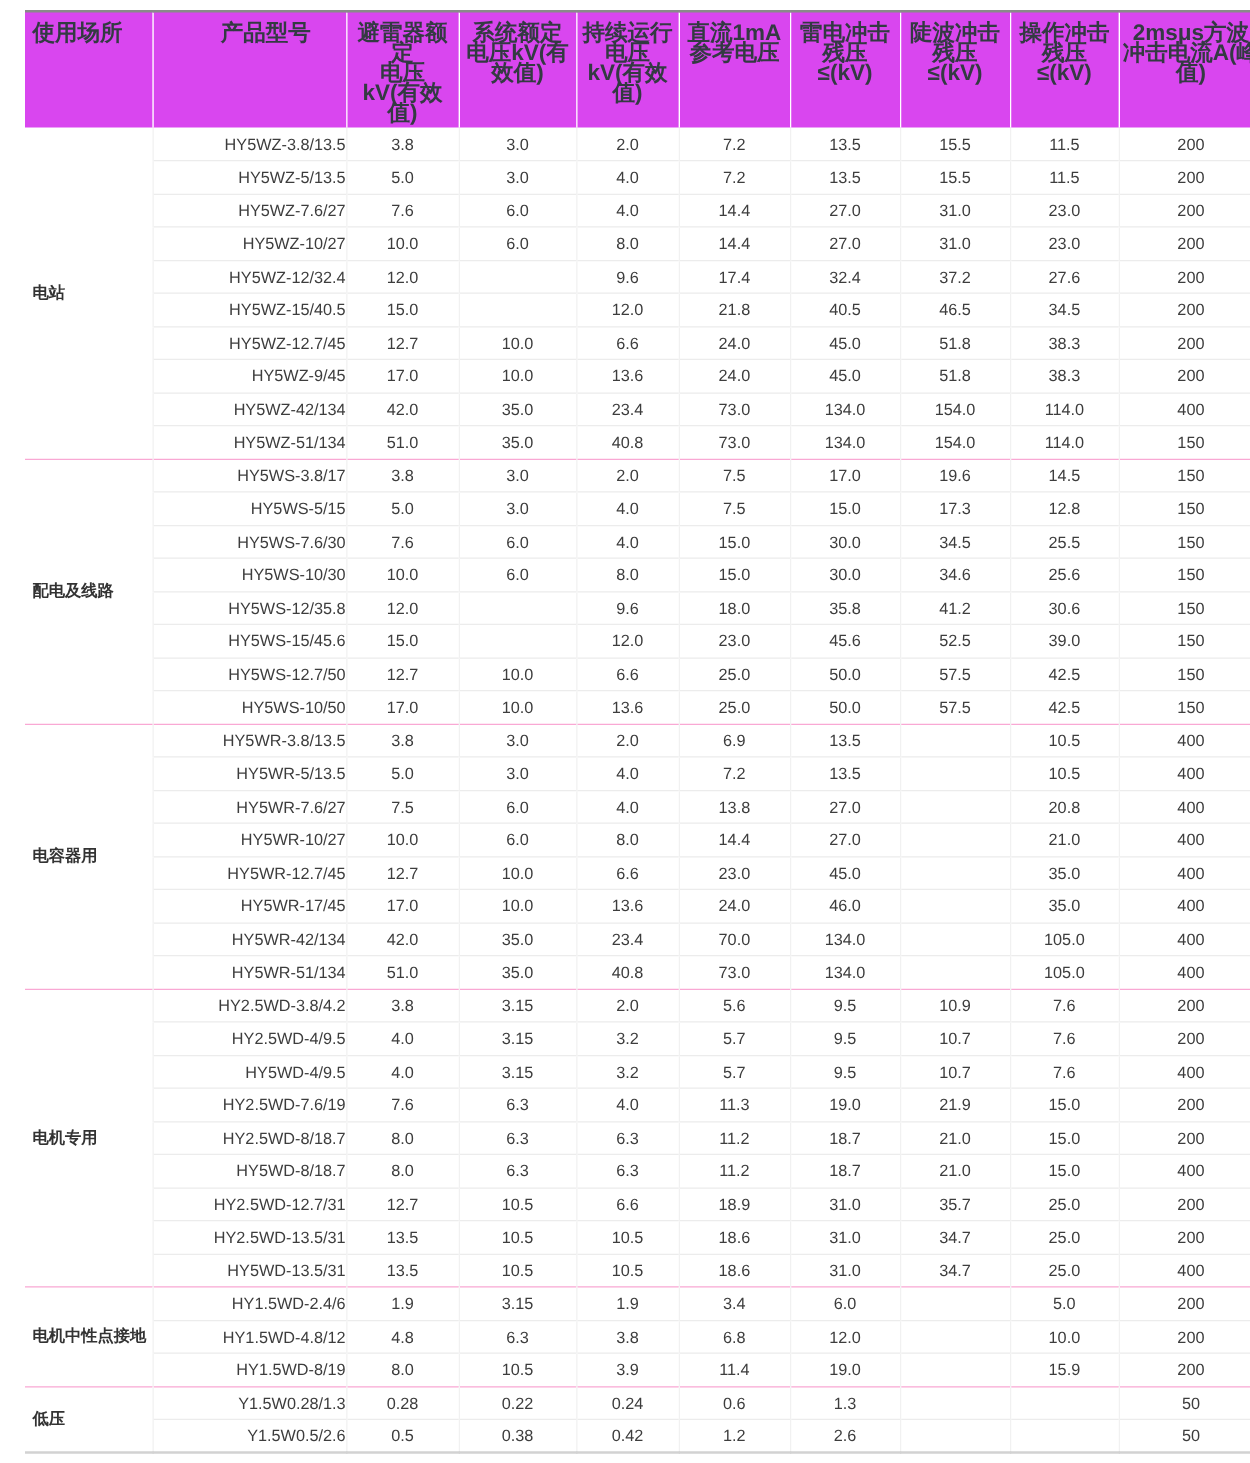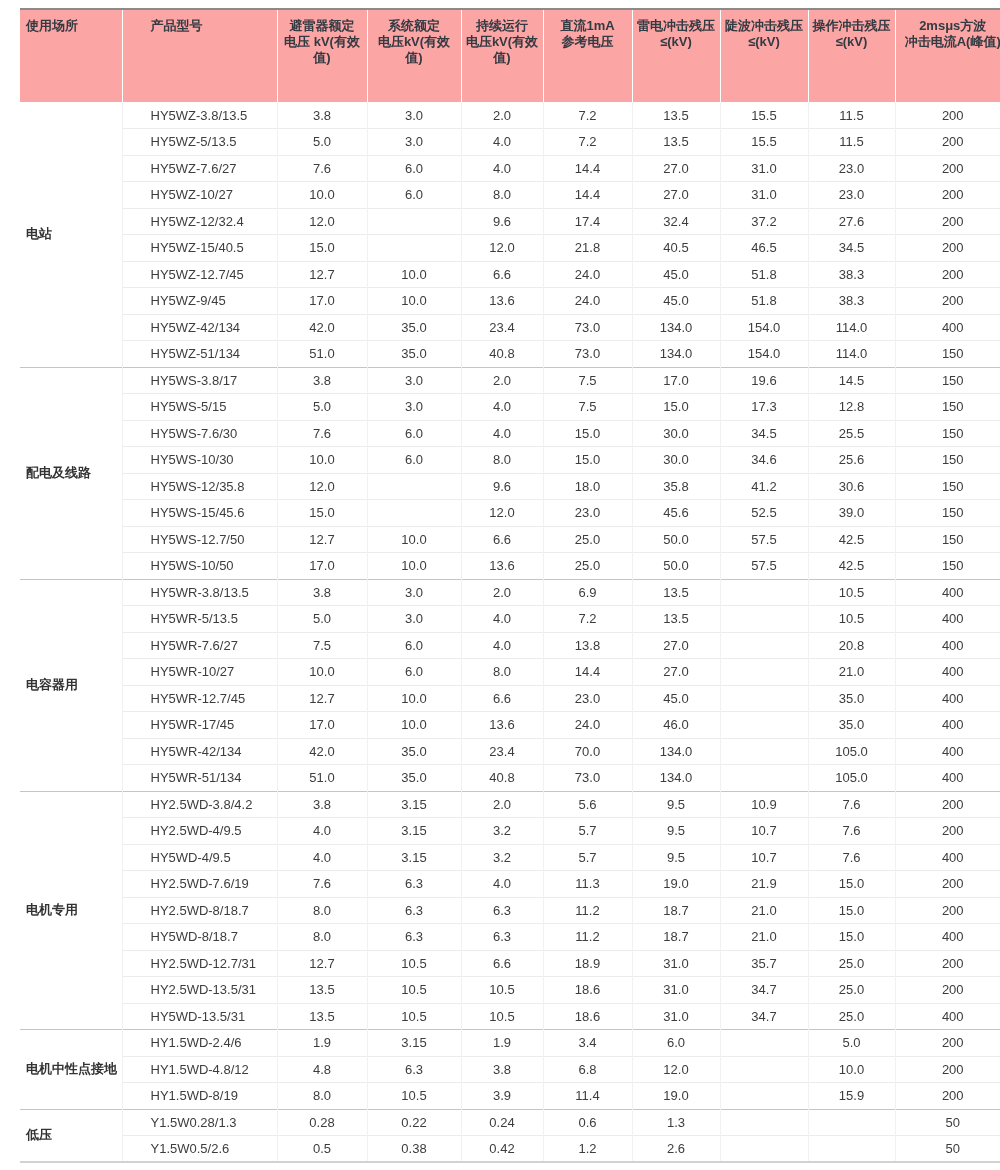--- a/index.html
+++ b/index.html
@@ -24,51 +24,51 @@
   col.c6 { width: 89px; }
   col.c7 { width: 88px; }
   col.c8 { width: 88px; }
   col.c9 { width: 87px; }
   col.c10 { width: 115px; }
 
   thead th {
     height: 84px;
     vertical-align: top;
     padding: 8px 2px 0 2px;
-    background: #fca5a5;
-    font-size: 13px;
+    background: #d946ef;
+    font-size: 18px;
     line-height: 16px;
     font-weight: bold;
     color: #333a42;
     white-space: pre-line;
     text-align: center;
   }
   thead th + th { border-left: 1px solid #ffffff; }
   thead th:nth-child(1) { text-align: left; padding-left: 6px; }
-  thead th:nth-child(2) { text-align: left; padding-left: 28px; margin-top: 47px; }
+  thead th:nth-child(2) { text-align: center; padding-left: 28px; margin-top: 47px; }
 
   tbody tr { height: 26.5px; }
   tbody td {
     font-size: 13px;
     color: #3d3d3d;
     border-top: 1px solid #ececec;
     padding: 0;
     overflow: hidden;
     white-space: nowrap;
   }
   tbody td.model, tbody td.num { border-left: 1px solid #f1f1f1; }
   tbody td.gc {
     font-weight: bold;
     color: #333333;
     padding-left: 6px;
     vertical-align: middle;
     text-align: left;
     font-family: Liberation Serif, serif;
   }
-  tbody td.model { padding-left: 28px; text-align: left; }
+  tbody td.model { padding-left: 28px; text-align: right; }
   tbody td.num { text-align: center; }
   tbody tr.gs td { border-top: 1px solid #f9a8d4; }
   tbody tr.first td { border-top: none; }
 </style>
 </head>
 <body>
 
 <div>
   <table>
     <colgroup>

